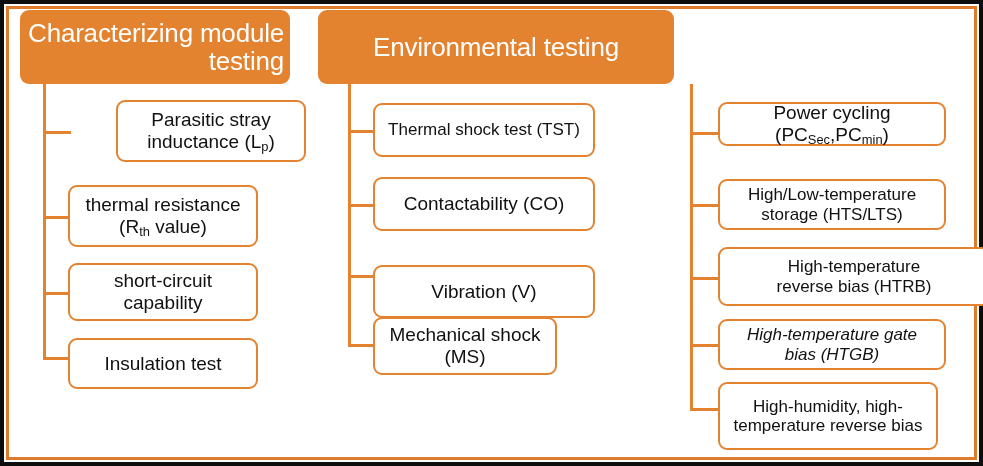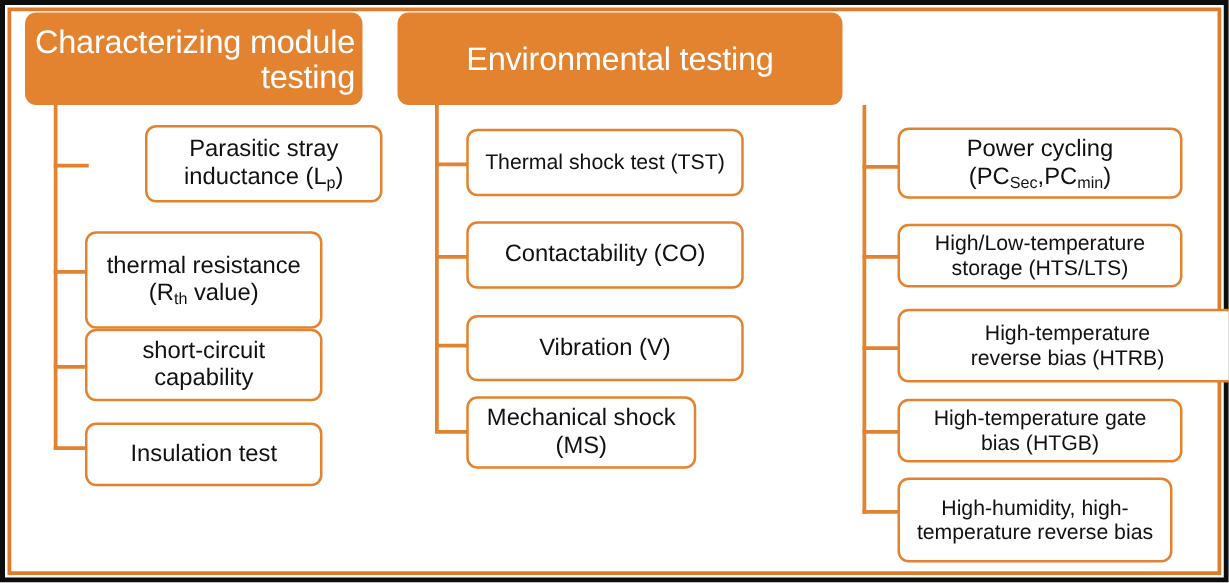--- a/index.html
+++ b/index.html
@@ -52,21 +52,21 @@
 
     <div class="hline" style="left:39px;top:127px;width:28px;"></div>
     <div class="node n-lg" style="left:64px;top:96px;width:190px;height:62px;margin-left:48px;">
       <span>
         <span>Parasitic stray</span><br>
         <span>inductance (L</span><sub>p</sub><span>)</span>
       </span>
     </div>
 
     <div class="hline" style="left:39px;top:212px;width:28px;"></div>
-    <div class="node n-lg" style="left:64px;top:181px;width:190px;height:78px;">
+    <div class="node n-lg" style="left:64px;top:181px;width:190px;height:62px;">
       <span>
         <span>thermal resistance</span><br>
         <span>(R</span><sub>th</sub><span> value)</span>
       </span>
     </div>
 
     <div class="hline" style="left:39px;top:288px;width:28px;"></div>
     <div class="node n-lg" style="left:64px;top:259px;width:190px;height:58px;">
       <span>
         <span>short-circuit</span><br>
@@ -88,36 +88,36 @@
     <div class="node n-md" style="left:369px;top:99px;width:222px;height:54px;">
       <span>Thermal shock test (TST)</span>
     </div>
 
     <div class="hline" style="left:344px;top:200px;width:28px;"></div>
     <div class="node n-lg" style="left:369px;top:173px;width:222px;height:54px;">
       <span>Contactability (CO)</span>
     </div>
 
     <div class="hline" style="left:344px;top:271px;width:28px;"></div>
-    <div class="node n-lg" style="left:369px;top:248px;width:222px;height:53px;">
+    <div class="node n-lg" style="left:369px;top:261px;width:222px;height:53px;">
       <span>Vibration (V)</span>
     </div>
 
     <div class="hline" style="left:344px;top:340px;width:28px;"></div>
     <div class="node n-lg" style="left:369px;top:313px;width:184px;height:58px;">
       <span>
         <span>Mechanical shock</span><br>
         <span>(MS)</span>
       </span>
     </div>
 
     <div class="vline" style="left:686px;top:80px;height:327px;"></div>
 
     <div class="hline" style="left:686px;top:128px;width:30px;"></div>
-    <div class="node n-lg" style="left:714px;top:98px;width:228px;height:57px;">
+    <div class="node n-lg" style="left:714px;top:98px;width:228px;height:44px;">
       <span>
         <span>Power cycling</span><br>
         <span>(PC</span><sub>Sec</sub><span>,PC</span><sub>min</sub><span>)</span>
       </span>
     </div>
 
     <div class="hline" style="left:686px;top:200px;width:30px;"></div>
     <div class="node n-md" style="left:714px;top:175px;width:228px;height:51px;">
       <span>
         <span>High/Low-temperature</span><br>
@@ -127,21 +127,21 @@
 
     <div class="hline" style="left:686px;top:273px;width:30px;"></div>
     <div class="node n-md" style="left:714px;top:243px;width:272px;height:59px;">
       <span>
         <span>High-temperature</span><br>
         <span>reverse bias (HTRB)</span>
       </span>
     </div>
 
     <div class="hline" style="left:686px;top:340px;width:30px;"></div>
-    <div class="node n-md" style="left:714px;top:315px;width:228px;height:51px;">
+    <div class="node n-md" style="left:714px;top:315px;width:228px;height:51px;font-style:italic;">
       <span>
         <span>High-temperature gate</span><br>
         <span>bias (HTGB)</span>
       </span>
     </div>
 
     <div class="hline" style="left:686px;top:404px;width:30px;"></div>
     <div class="node n-md" style="left:714px;top:378px;width:220px;height:68px;">
       <span>
         <span>High-humidity, high-</span><br>

